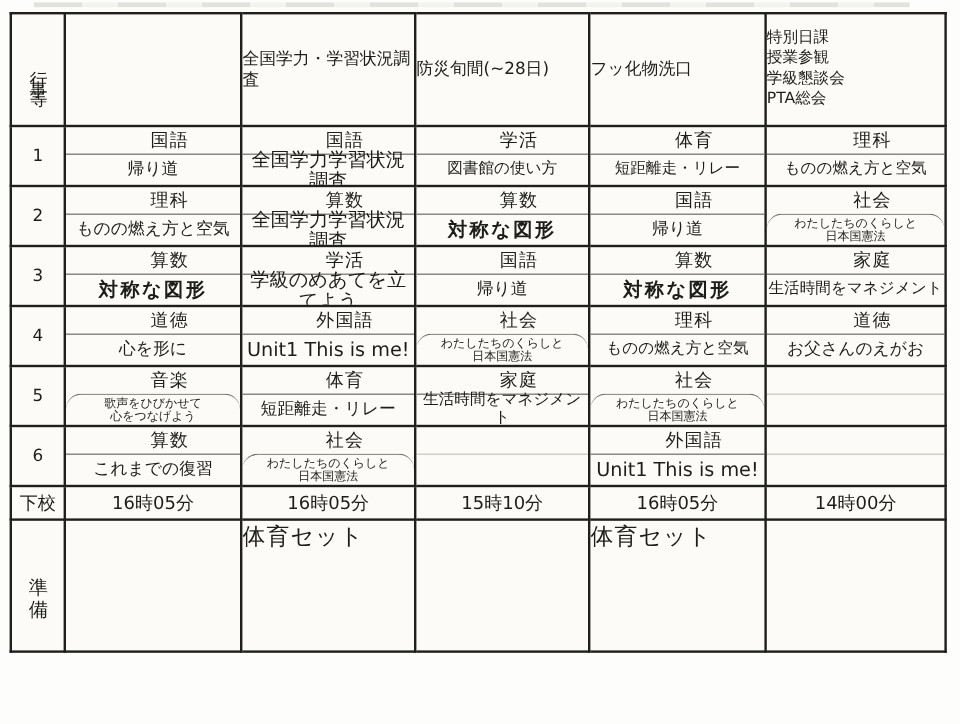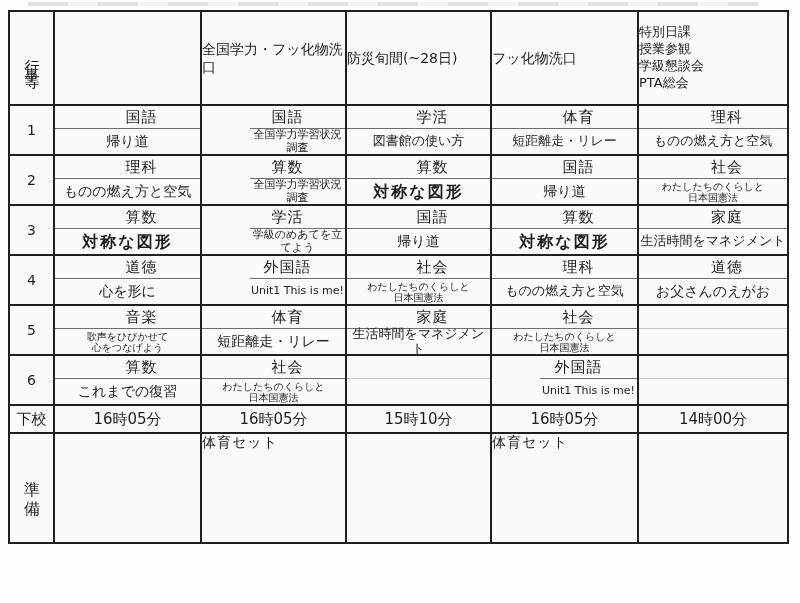--- a/index.html
+++ b/index.html
@@ -60,28 +60,28 @@
     height:22px; display:flex; align-items:center; justify-content:center;
     font-size:15px; letter-spacing:1px;padding-left:28px;
   }
   .det{
     height:25px; border-top:1px solid #6e6d66;
     display:flex; align-items:center; justify-content:center;
     text-align:center; font-size:13px; line-height:1.1;
     white-space:pre-line;
   }
   .det-lg{ font-size:14px; }
-  .det-sm{ font-size:11px;margin-left:48px; }
-  .det-xs{ font-size:10px; }
+  .det-sm{ font-size:16px; }
+  .det-xs{ font-size:10px;border-radius:13px; }
   .det-bold{ font-size:16px; font-weight:bold; letter-spacing:2px; }
   .det-empty{ border-top:1px solid #c7c5bc; }
   
   .prep-cell{
     height:108px; vertical-align:top; text-align:left;
-    font-size:14px; padding:32px 0 0 10px; letter-spacing:1px;
+    font-size:19px; padding:32px 0 0 10px; letter-spacing:1px;
   }
 </style>
 </head>
 <body>
 
 <div class="scan-streak"></div>
 
 <table class="tt">
   <colgroup>
     <col style="width:45px">
@@ -92,21 +92,21 @@
       <col style="width:150px">
   </colgroup>
 
   <tbody>
 
   <tr>
     <td class="lbl">
       <div class="lbl-vert">行事等</div>
     </td>
     <td class="events-cell"></td>
-    <td class="events-cell">全国学力・フッ化物洗口</td>
+    <td class="events-cell">全国学力・学習状況調査</td>
     <td class="events-cell">防災旬間(~28日)</td>
     <td class="events-cell">フッ化物洗口</td>
     <td class="events-cell fri">特別日課
 授業参観
 学級懇談会
 PTA総会</td>
   </tr>
 
 
   <tr>

